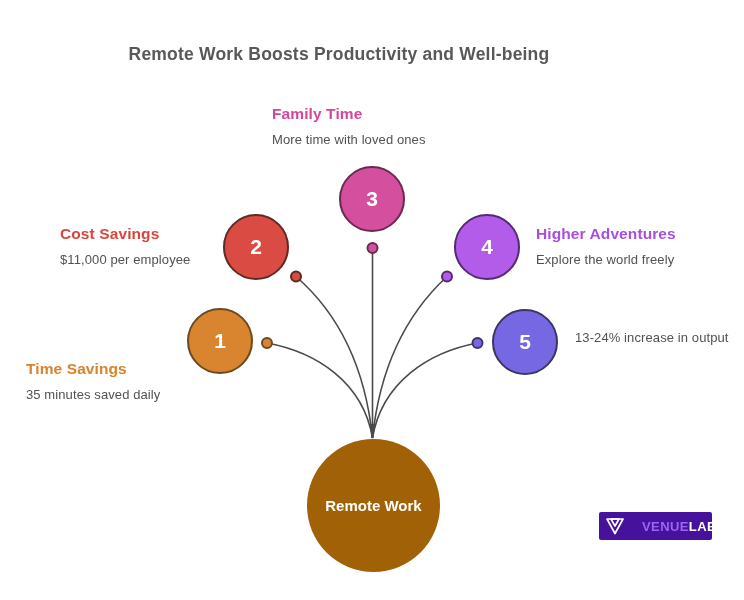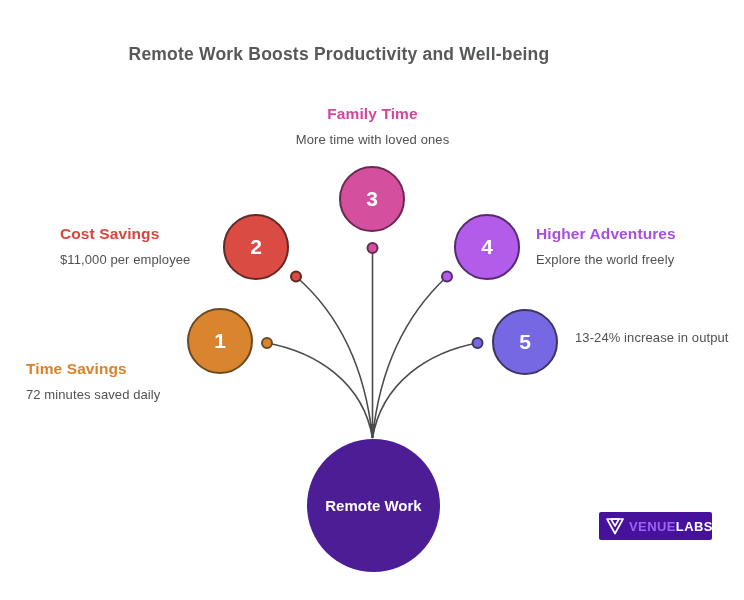--- a/index.html
+++ b/index.html
@@ -46,21 +46,21 @@
     border-radius: 50%;
     display: flex;
     align-items: center;
     justify-content: center;
     font-weight: bold;
     font-size: 15px;
   }
   .label-block { position: absolute; }
   .label-heading { font-size: 15.5px; font-weight: bold; letter-spacing: 0.1px; }
   .label-desc { font-size: 13px; color: #515151; margin-top: 9px; letter-spacing: 0.1px; }
-  .label-center { text-align: center; }
+  .label-center { text-align: left; }
   .label-1 { left: 26px;  top: 320px; }
   .label-2 { left: 60px;  top: 225px; }
   .label-3 { left: 272px; top: 105px; width: 201px; }
   .label-4 { left: 536px; top: 225px; }
   .label-5 { left: 575px; top: 321px; }
   .logo-badge {
     position: absolute;
     left: 599px; top: 512px;
     width: 113px; height: 28px;
     border-radius: 2px;
@@ -106,43 +106,43 @@
   </div>
   <div class="node node-4" style="background-color: rgb(179, 92, 233); border-color: rgb(85, 43, 112);">
     <span>4</span>
   </div>
   <div class="node node-5" style="background-color: rgb(117, 104, 226); border-color: rgb(61, 53, 96);">
     <span>5</span>
   </div>
 
   <div class="label-block label-1">
     <div class="label-heading" style="color: rgb(217, 130, 43); margin-top: 40px;">Time Savings</div>
-    <div class="label-desc">72 minutes saved daily</div>
+    <div class="label-desc">35 minutes saved daily</div>
   </div>
   <div class="label-block label-2">
     <div class="label-heading" style="color: rgb(217, 69, 60);">Cost Savings</div>
     <div class="label-desc">$11,000 per employee</div>
   </div>
   <div class="label-block label-3 label-center">
     <div class="label-heading" style="color: rgb(214, 69, 156);">Family Time</div>
     <div class="label-desc">More time with loved ones</div>
   </div>
   <div class="label-block label-4">
     <div class="label-heading" style="color: rgb(168, 78, 224);">Higher Adventures</div>
     <div class="label-desc">Explore the world freely</div>
   </div>
   <div class="label-block label-5">
     <div class="label-desc">13-24% increase in output</div>
   </div>
 
-  <div class="center-node" style="background-color: #4c1d95; color: rgb(255, 255, 255);">
+  <div class="center-node" style="background-color: #a16207; color: rgb(255, 255, 255);">
     <span>Remote Work</span>
   </div>
 
-  <div class="logo-badge" style="background-color: rgb(71, 18, 155);">
+  <div class="logo-badge" style="background-color: rgb(71, 18, 155); gap: 13px;">
     <svg class="logo-icon" viewBox="0 0 22 20">
       <g fill="none" stroke-width="1.7" stroke-linecap="round" stroke-linejoin="round" stroke="#ffffff">
         <path d="M3,3 L11,17.5 L19,3 Z"></path>
         <path d="M7,3 L11,10 L15,3 Z"></path>
       </g>
     </svg>
     <div class="logo-text">
       <span class="brand-first" style="color: rgb(156, 99, 245);">VENUE</span><span class="brand-second">LABS</span>
     </div>
   </div>

